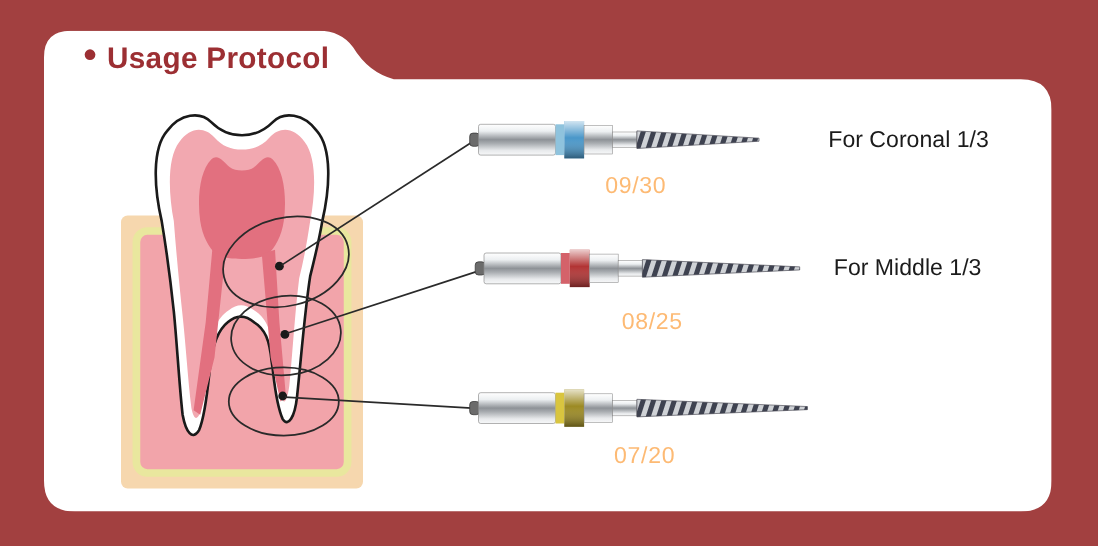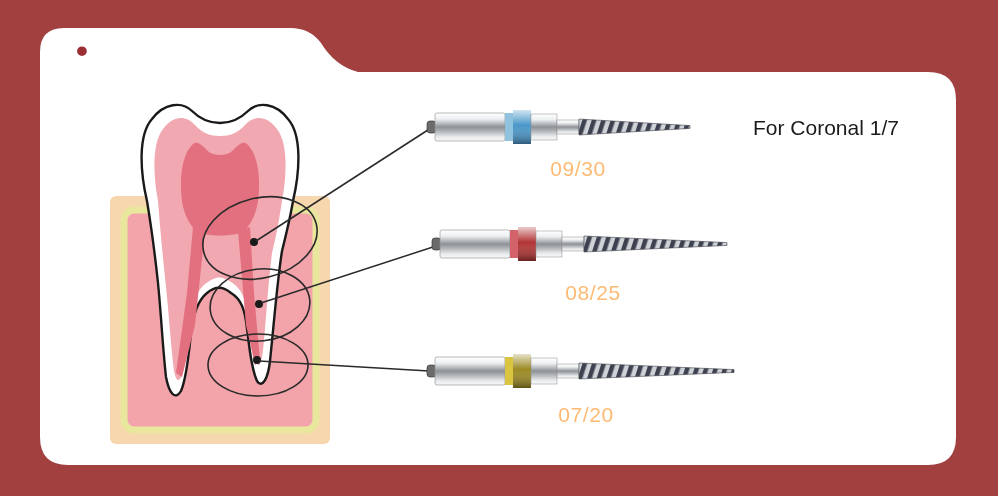--- a/index.html
+++ b/index.html
@@ -52,20 +52,21 @@
       </pattern>
     </defs>
   </svg>
 
   <svg class="abs" style="left:40px;top:28px" width="916" height="437" viewBox="0 0 916 437">
     <path d="M24,0 H250 Q270,0 281,15 Q295,38 318,44 H888 Q916,44 916,72 V409 Q916,437 888,437 H28 Q0,437 0,409 V24 Q0,0 24,0 Z" fill="#FFFFFF"></path>
   </svg>
 
   <div class="title">
     <span class="bullet">•</span>
+    <span>Usage Protocol</span>
   </div>
 
   <svg class="abs" style="left:100px;top:93px" width="240" height="360" viewBox="0 0 240 360">
 
     <rect x="10" y="103" width="220" height="248" rx="6" fill="#F6D7AE"></rect>
     <rect x="24" y="117" width="192" height="220" rx="10" fill="#F2A4AA" stroke="#E9E79E" stroke-width="7"></rect>
 
     <path d="M47,108 C40,78 38,42 52,26 C64,10 82,8 92,18 C100,26 108,30 120,30 C132,30 140,26 148,18 C158,8 176,10 188,26 C202,42 200,78 193,108 C190,126 186,142 182,158 C177,190 174,230 170,268 C168,286 162,296 157,288 C150,272 149,248 147,236 C145,216 141,206 131,200 C123,193 115,193 107,200 C97,208 93,222 91,240 C89,258 87,284 81,298 C75,308 69,300 66,284 C63,258 61,220 58,190 C55,162 51,132 47,108 Z" fill="#FFFFFF" stroke="#1a1a1a" stroke-width="2.4" stroke-linejoin="round"></path>
 
     <path d="M58,108 C53,82 52,50 63,36 C73,22 86,22 95,32 C102,40 110,43 120,43 C130,43 138,40 145,32 C154,22 167,22 177,36 C188,50 187,82 182,108 C179,128 176,144 172,160 C168,192 166,228 163,258 C161,272 158,276 156,268 C152,252 151,238 149,228 C146,206 142,196 131,189 C122,183 116,183 108,189 C97,196 93,208 90,230 C88,250 86,270 82,282 C79,290 76,288 74,278 C71,254 69,222 66,194 C63,166 60,134 58,108 Z" fill="#F2A8B0"></path>
@@ -94,33 +95,34 @@
     <rect x="1" y="15" width="9" height="12" rx="3" fill="#6b6b6b" stroke="#3a3a3a" stroke-width="0.7"></rect>
     <rect x="9" y="7" width="70" height="28" rx="2" fill="url(#gm)" stroke="#8a8a8a" stroke-width="0.6"></rect>
     <rect x="79" y="7" width="8" height="28" fill="#8FC3DD"></rect>
     <rect x="87" y="4" width="18" height="34" fill="#4A97C9"></rect>
     <rect x="87" y="4" width="18" height="34" fill="url(#gs)"></rect>
     <rect x="105" y="8" width="26" height="26" fill="url(#gm)" stroke="#8a8a8a" stroke-width="0.5"></rect>
     <rect x="131" y="14" width="22" height="14" fill="url(#gm)" stroke="#8a8a8a" stroke-width="0.5"></rect>
     <path d="M153,13 L264,19.6 L264,22.4 L153,29 Z" fill="url(#sp)" stroke="#44444f" stroke-width="0.6"></path>
   </svg>
   <div class="size-label" style="left:530px;top:157px">09/30</div>
-  <div class="usage-label" style="left:753px;top:116px">For Coronal 1/7</div>
+  <div class="usage-label" style="left:753px;top:116px">For Coronal 1/3</div>
 
   <svg class="abs" style="left:431px;top:223px" width="300" height="42" viewBox="0 0 300 42">
     <rect x="1" y="15" width="9" height="12" rx="3" fill="#6b6b6b" stroke="#3a3a3a" stroke-width="0.7"></rect>
     <rect x="9" y="7" width="70" height="28" rx="2" fill="url(#gm)" stroke="#8a8a8a" stroke-width="0.6"></rect>
     <rect x="79" y="7" width="8" height="28" fill="#D4626A"></rect>
     <rect x="87" y="4" width="18" height="34" fill="#B23434"></rect>
     <rect x="87" y="4" width="18" height="34" fill="url(#gs)"></rect>
     <rect x="105" y="8" width="26" height="26" fill="url(#gm)" stroke="#8a8a8a" stroke-width="0.5"></rect>
     <rect x="131" y="14" width="22" height="14" fill="url(#gm)" stroke="#8a8a8a" stroke-width="0.5"></rect>
     <path d="M153,13 L296,19.6 L296,22.4 L153,29 Z" fill="url(#sp)" stroke="#44444f" stroke-width="0.6"></path>
   </svg>
   <div class="size-label" style="left:545px;top:281px">08/25</div>
+  <div class="usage-label" style="left:758px;top:232px">For Middle 1/3</div>
 
   <svg class="abs" style="left:426px;top:350px" width="312" height="42" viewBox="0 0 312 42">
     <rect x="1" y="15" width="9" height="12" rx="3" fill="#6b6b6b" stroke="#3a3a3a" stroke-width="0.7"></rect>
     <rect x="9" y="7" width="70" height="28" rx="2" fill="url(#gm)" stroke="#8a8a8a" stroke-width="0.6"></rect>
     <rect x="79" y="7" width="8" height="28" fill="#D9C53F"></rect>
     <rect x="87" y="4" width="18" height="34" fill="#9C8A23"></rect>
     <rect x="87" y="4" width="18" height="34" fill="url(#gs)"></rect>
     <rect x="105" y="8" width="26" height="26" fill="url(#gm)" stroke="#8a8a8a" stroke-width="0.5"></rect>
     <rect x="131" y="14" width="22" height="14" fill="url(#gm)" stroke="#8a8a8a" stroke-width="0.5"></rect>
     <path d="M153,13 L308,19.6 L308,22.4 L153,29 Z" fill="url(#sp)" stroke="#44444f" stroke-width="0.6"></path>

